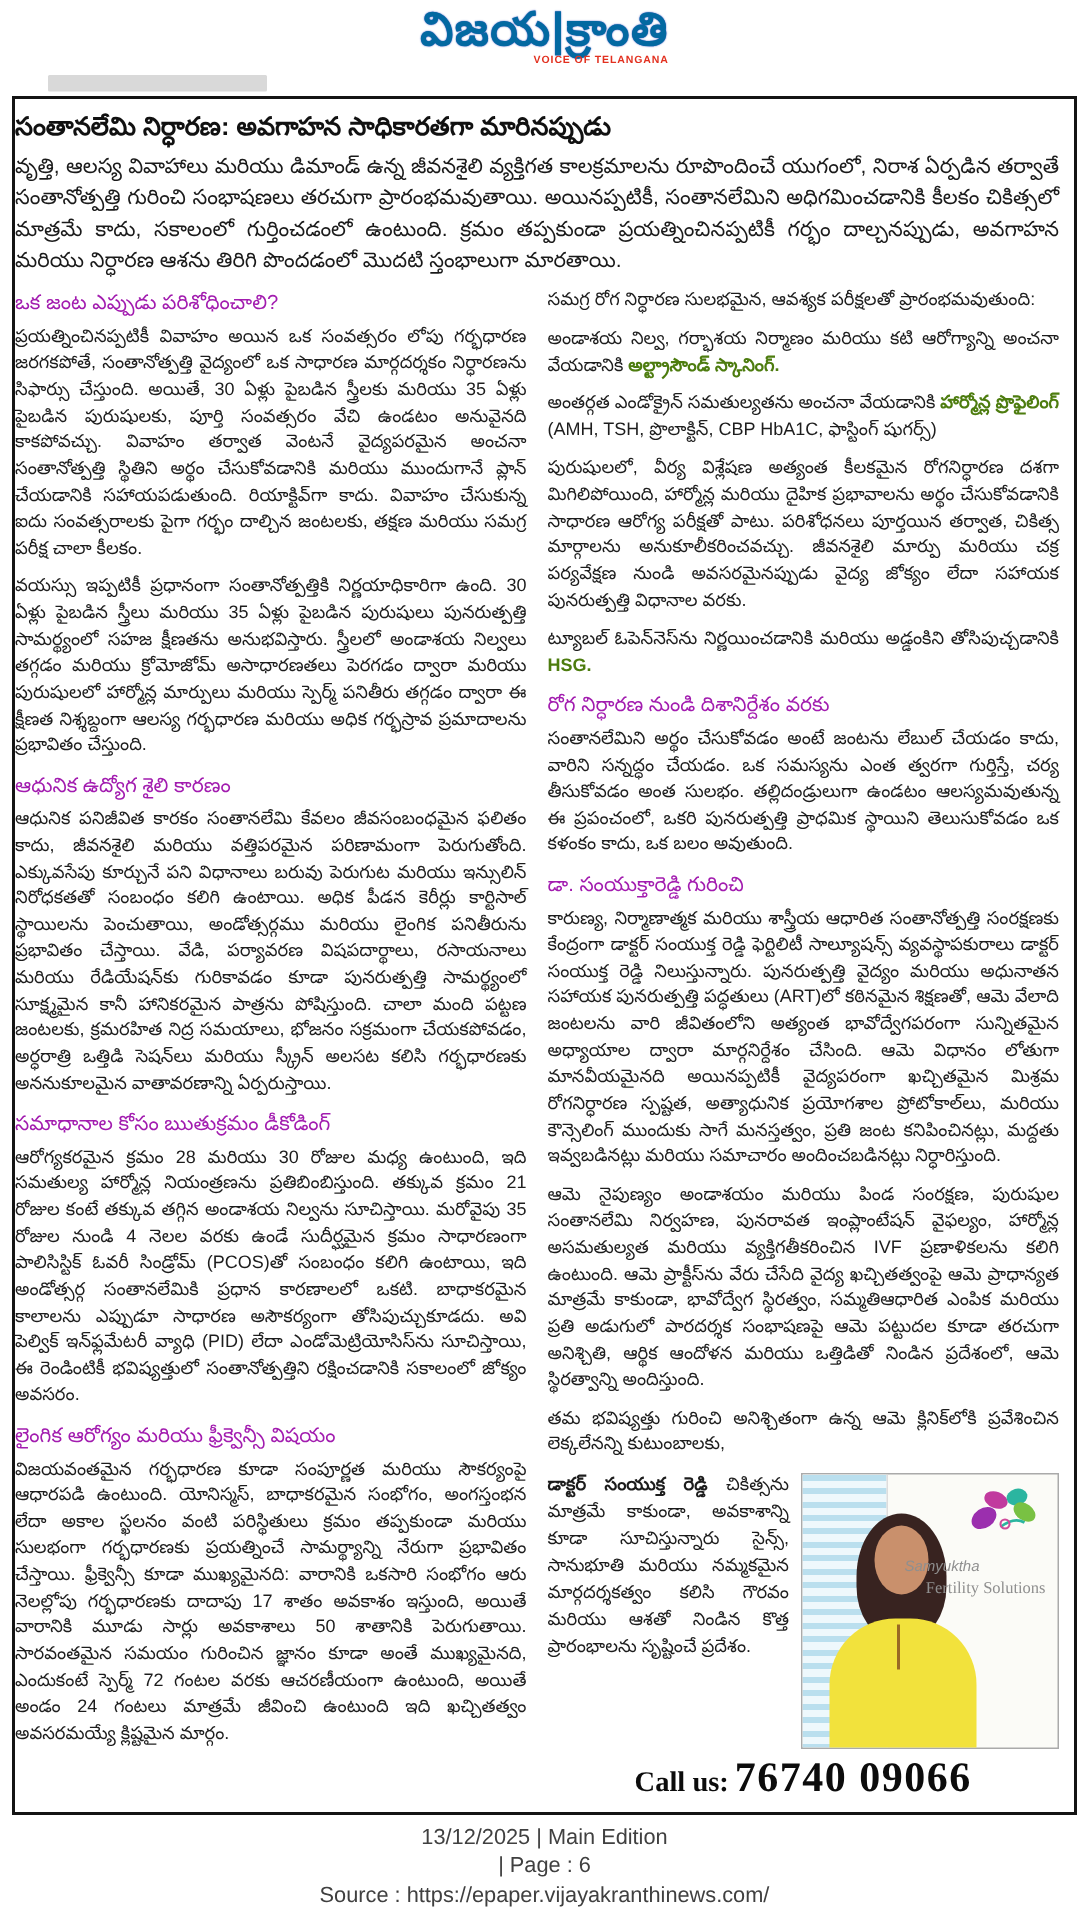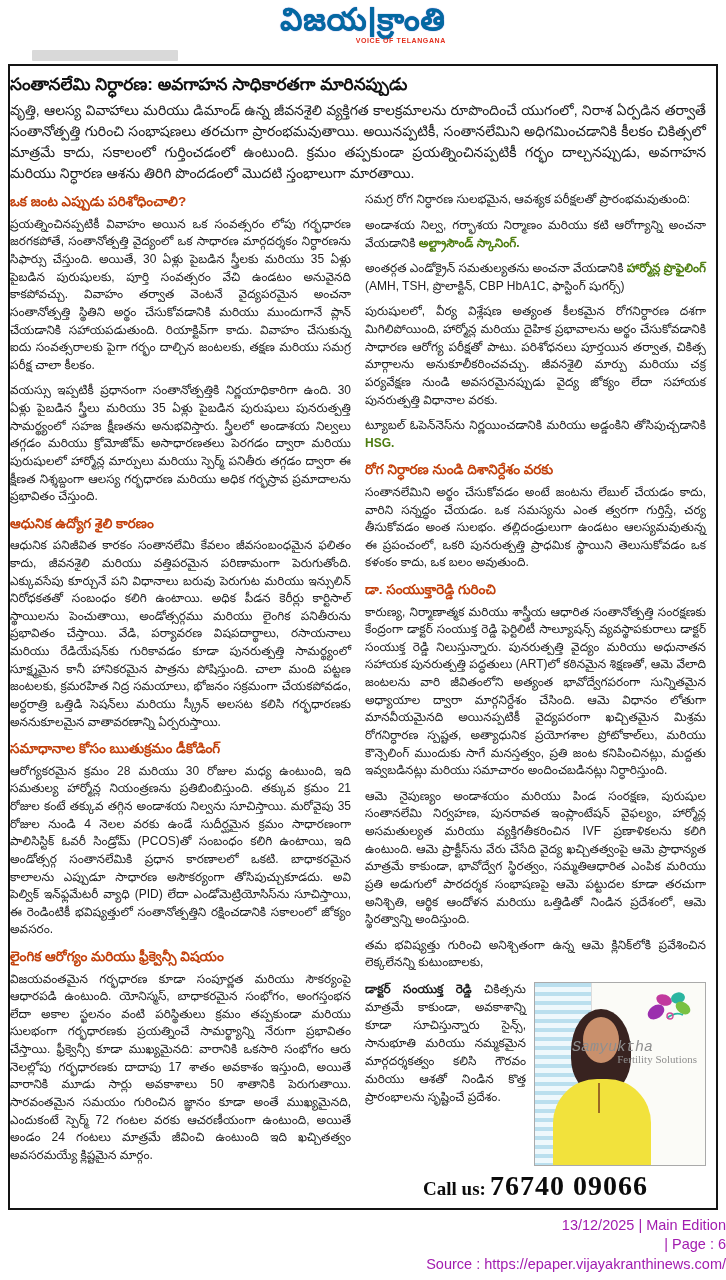--- a/index.html
+++ b/index.html
@@ -15,50 +15,50 @@
   .grey-bar{position:absolute;left:32px;top:50px;width:146px;height:11px;background:#d9d9d9;border-radius:1px;}
 
   
   .article{position:absolute;left:8px;right:8px;top:64px;height:1146px;border:2px solid #141414;
            padding:6px 10px 4px 0;box-sizing:border-box;overflow:hidden;background:#fff;}
   .headline{font-size:17px;font-weight:bold;color:#111;margin:2px 0 5px 0;line-height:1.25;}
   .intro{font-size:14px;line-height:1.5;text-align:justify;color:#1a1a1a;}
 
   .cols{display:flex;gap:14px;margin-top:7px;}
   .col{flex:1 1 0;min-width:0;}
-  .sec-h{font-size:13.5px;font-weight:bold;color:#c2410c;margin:9px 0 5px 0;line-height:1.3;}
+  .sec-h{font-size:13.5px;font-weight:normal;color:#a21caf;margin:9px 0 5px 0;line-height:1.3;}
   .col .sec-h:first-child{margin-top:2px;}
   .para{font-size:12px;line-height:1.47;text-align:justify;color:#1d1d1d;margin:0 0 8px 0;}
   .para b{color:#4d7c0f;}
 
   
   .photo{float:right;width:172px;height:184px;margin:2px 0 4px 8px;border:1px solid #aaa;
          position:relative;overflow:hidden;background:#fbfbf7;box-sizing:border-box;}
   .blinds{position:absolute;left:0;top:0;width:56px;height:100%;
           background:repeating-linear-gradient(180deg,#badfee 0 4px,#eef8fc 4px 9px);}
   .wall-line{position:absolute;left:56px;top:0;width:1px;height:100%;background:#ddd;}
   .hair{position:absolute;left:36px;top:26px;width:60px;height:84px;background:#382320;border-radius:50% 50% 42% 42%;}
   .face{position:absolute;left:48px;top:34px;width:36px;height:46px;background:#c9906c;border-radius:50%;}
   .body-shape{position:absolute;left:18px;top:96px;width:98px;height:90px;background:#f2e23c;border-radius:44px 44px 4px 4px;}
   .necklace{position:absolute;left:63px;top:100px;width:8px;height:30px;border-left:2px solid #9a6a24;}
   .flower{position:absolute;right:14px;top:8px;}
-  .clinic-name{position:absolute;right:52px;top:56px;color:#8f8f8f;font-family:Liberation Mono, monospace;
-               font-style:italic;font-size:15px;}
+  .clinic-name{position:absolute;right:52px;top:56px;color:#8f8f8f;font-family:Liberation Sans, sans-serif;
+               font-style:italic;font-size:10px;}
   .clinic-sub{position:absolute;right:8px;top:70px;color:#8f8f8f;font-family:"Liberation Serif",serif;
               font-size:11px;}
 
   .wrap-para{font-size:12px;line-height:1.5;text-align:justify;margin:0 0 6px 0;}
 
   .contact{clear:both;text-align:center;margin-top:2px;}
   .call-line{font-family:"Liberation Serif",serif;color:#0c0c0c;white-space:nowrap;}
   .call-label{font-size:19px;font-weight:bold;}
   .call-phone{font-size:28px;font-weight:bold;letter-spacing:1px;}
 
   
-  .footer{position:absolute;left:0;right:0;bottom:6px;text-align:right;color:#a21caf;
+  .footer{position:absolute;left:0;right:0;bottom:6px;text-align:center;color:#404040;
           font-size:14.5px;line-height:1.33;}
 </style>
 </head>
 <body>
 
 <div class="page">
 
   <div class="masthead">
     <div class="logo">విజయ|క్రాంతి</div>
     <div class="tagline">VOICE OF TELANGANA</div>

